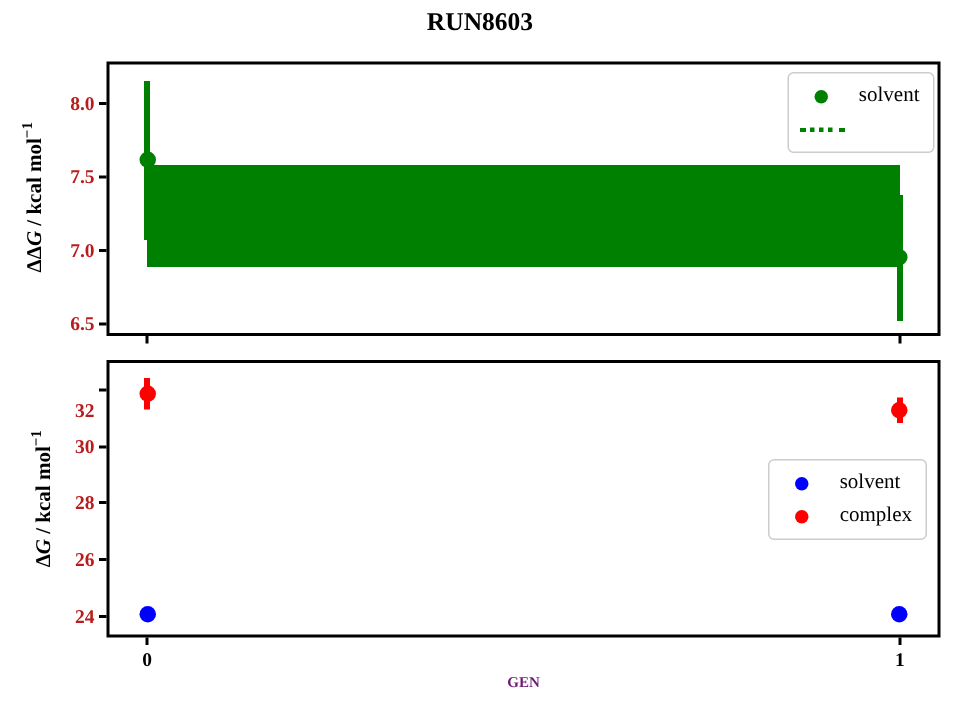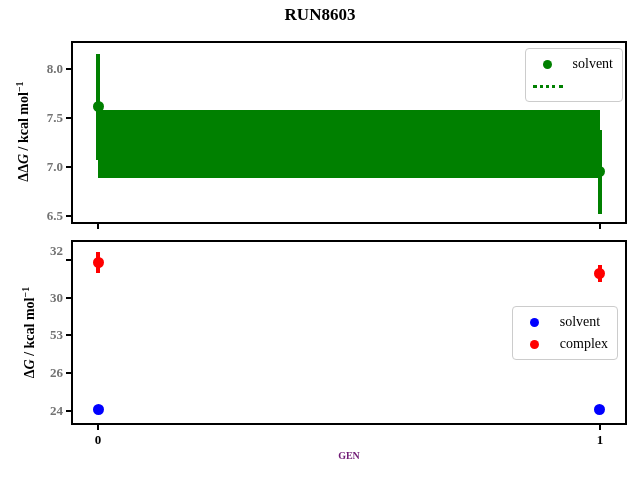--- a/index.html
+++ b/index.html
@@ -38,21 +38,21 @@
   .swatch-wrap{width:34px;display:flex;justify-content:center;align-items:center;flex:0 0 34px;}
   .legend-label{font-size:14px;color:#000;margin-left:8px;white-space:nowrap;}
   .dot{width:9px;height:9px;border-radius:50%;display:inline-block;}
   .dline{width:30px;height:0;border-top:3px dotted #008000;display:inline-block;}
   
   .band{position:absolute;}
   .errbar{position:absolute;width:4px;}
   .marker{position:absolute;width:11px;height:11px;border-radius:50%;}
   .hline{position:absolute;height:0;border-top:2px dotted;}
   .ytick{position:absolute;left:-7px;width:5px;height:2px;background:#000;}
-  .ytick-label{position:absolute;right:calc(100% + 10px);font-size:13px;font-weight:bold;color:#737373;white-space:nowrap;line-height:16px;}
+  .ytick-label{position:absolute;right:calc(100% + 10px);font-size:13px;font-weight:bold;color:#b91c1c;white-space:nowrap;line-height:16px;}
   .xtick{position:absolute;top:calc(100% + 2px);width:2px;height:5px;background:#000;}
   .xtick-label{position:absolute;top:calc(100% + 9px);width:40px;text-align:center;font-size:13px;font-weight:bold;color:#000;}
 </style>
 </head>
 <body>
 
 <div class="figure">
 
   <div class="title">RUN8603</div>
 
@@ -107,25 +107,25 @@
         <span class="legend-label">complex</span>
       </div>
     </div>
   <div class="errbar" style="left: 23.0909px; top: 10.3806px; height: 20.7612px; background: rgb(255, 0, 0);"></div>
       <div class="errbar" style="left: 524.909px; top: 22.6486px; height: 16.9864px; background: rgb(255, 0, 0);"></div>
       <div class="marker" style="left: 19.5909px; top: 161.533px; background: rgb(0, 0, 255);"></div>
       <div class="marker" style="left: 521.409px; top: 161.533px; background: rgb(0, 0, 255);"></div>
       <div class="marker" style="left: 19.5909px; top: 15.2612px; background: rgb(255, 0, 0);"></div>
       <div class="marker" style="left: 521.409px; top: 25.6418px; background: rgb(255, 0, 0);"></div>
       <div class="ytick" style="top: 16.9301px;"></div>
-      <div class="ytick-label" style="top: 1px;">32</div>
+      <div class="ytick-label" style="top: 24px;">32</div>
       <div class="ytick" style="top: 54.6778px;"></div>
       <div class="ytick-label" style="top: 47.6778px;">30</div>
       <div class="ytick" style="top: 92.4254px;"></div>
-      <div class="ytick-label" style="top: 85.4254px;">53</div>
+      <div class="ytick-label" style="top: 85.4254px;">28</div>
       <div class="ytick" style="top: 130.173px;"></div>
       <div class="ytick-label" style="top: 123.173px;">26</div>
       <div class="ytick" style="top: 167.921px;"></div>
       <div class="ytick-label" style="top: 160.921px;">24</div>
       <div class="xtick" style="left: 24.0909px;"></div>
       <div class="xtick-label" style="left: 5.09091px;">0</div>
       <div class="xtick" style="left: 525.909px;"></div>
       <div class="xtick-label" style="left: 506.909px;">1</div>
     </div>
 

